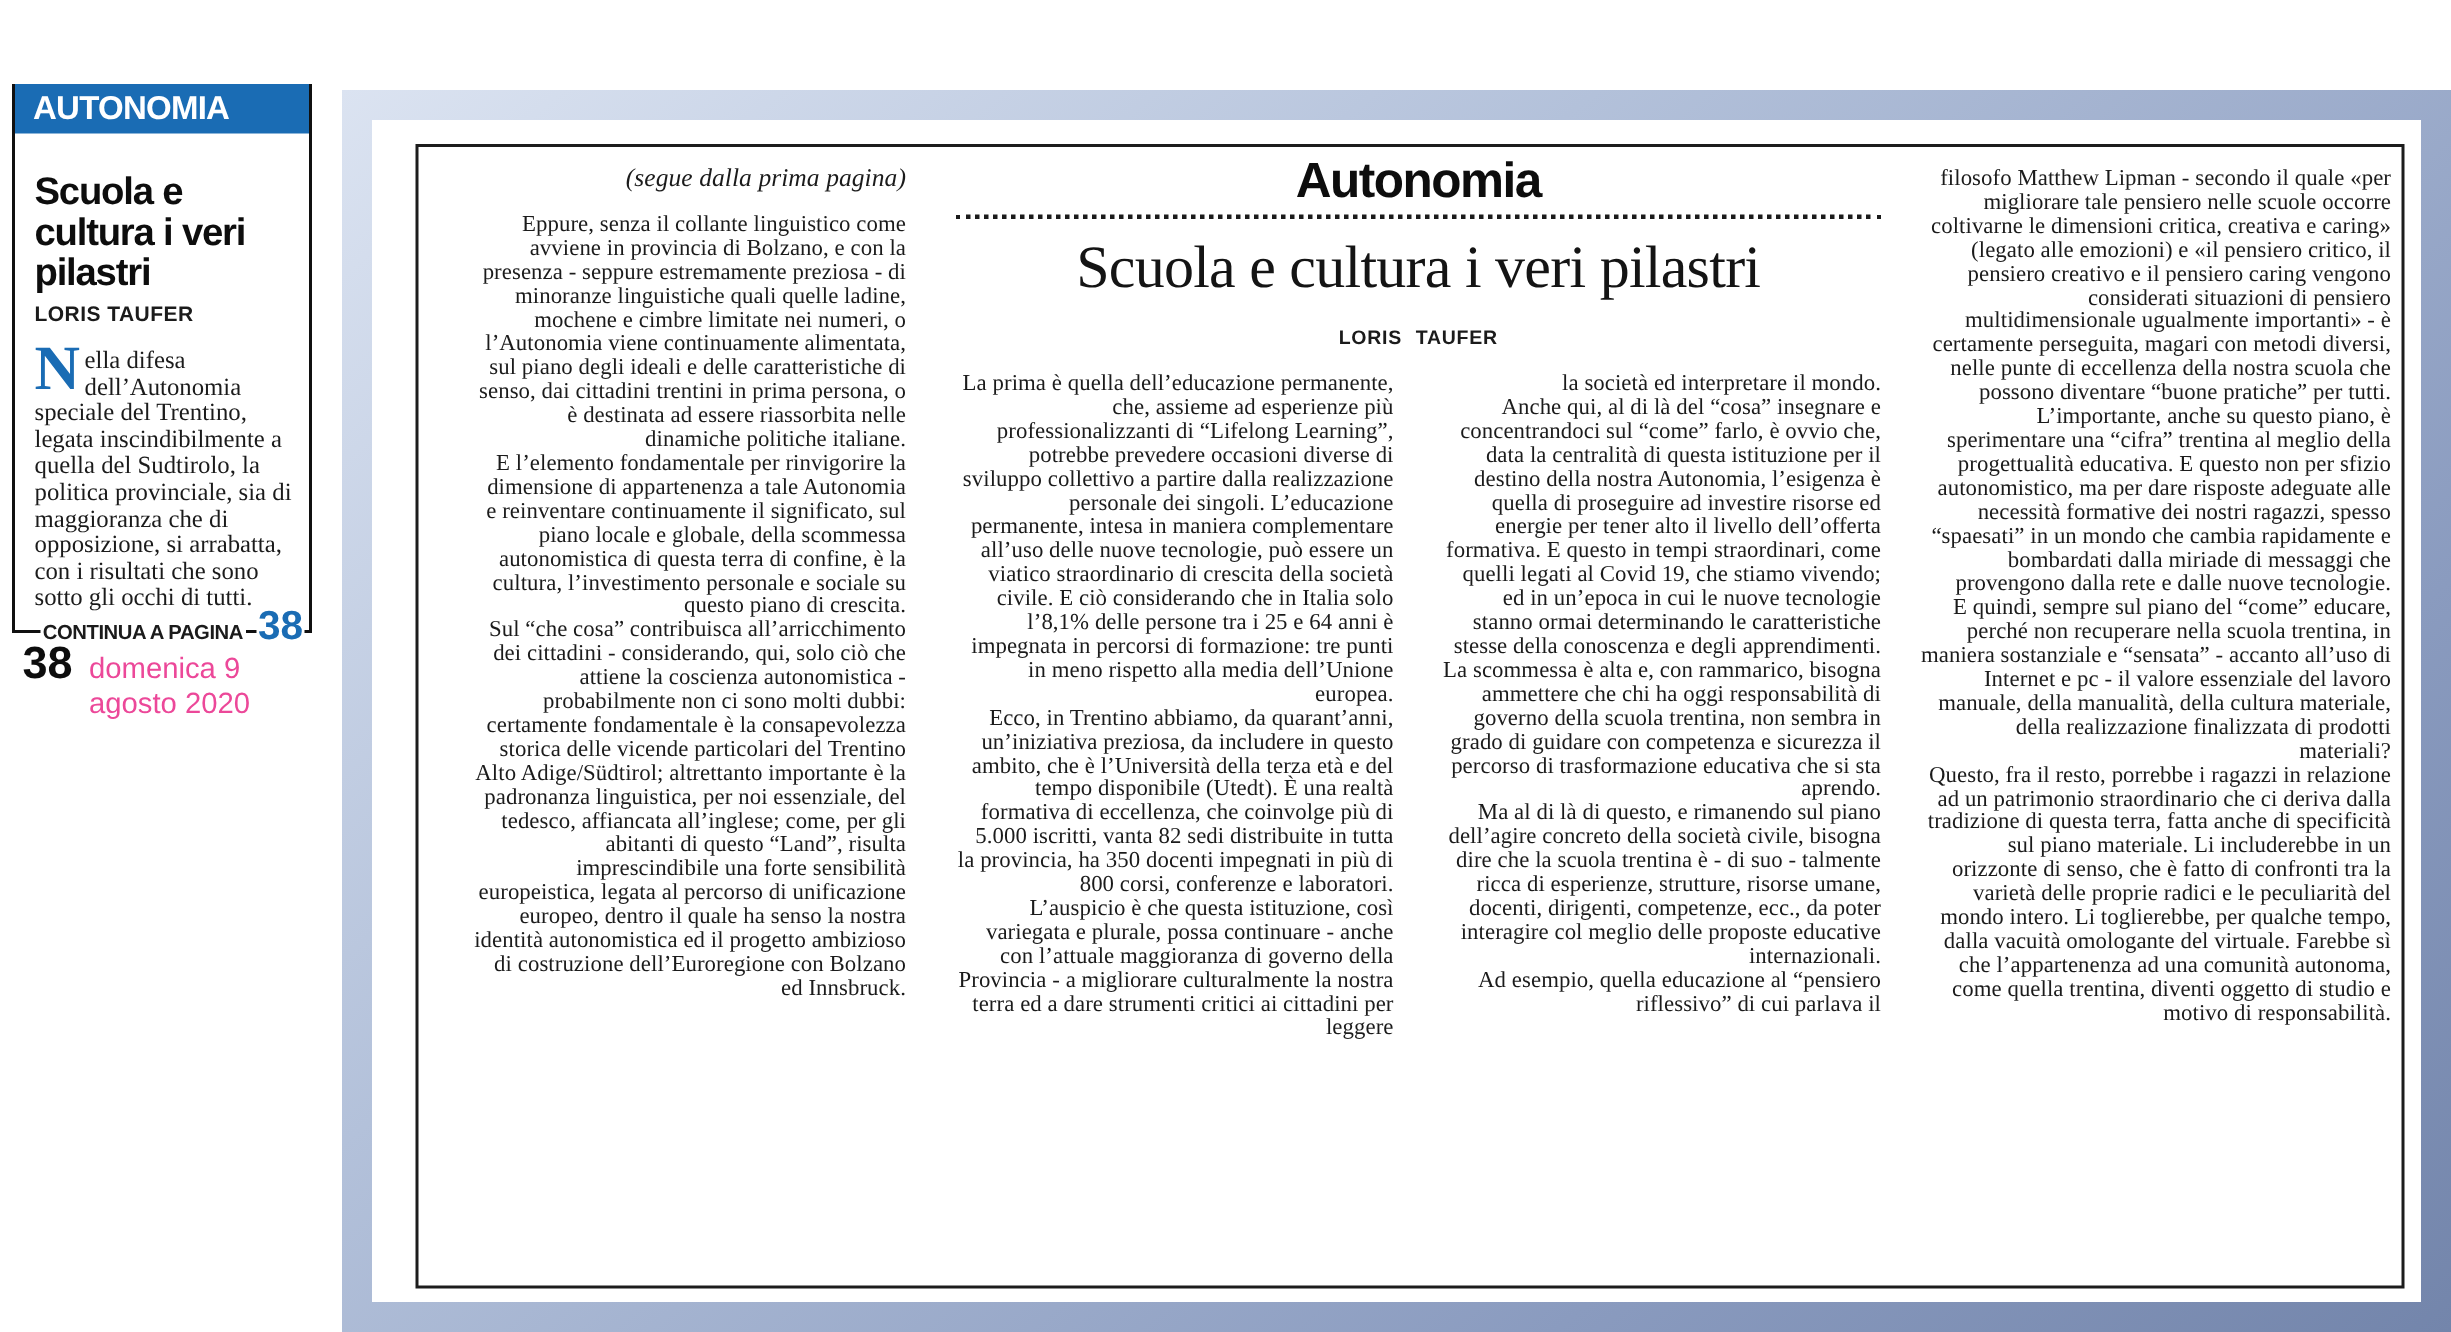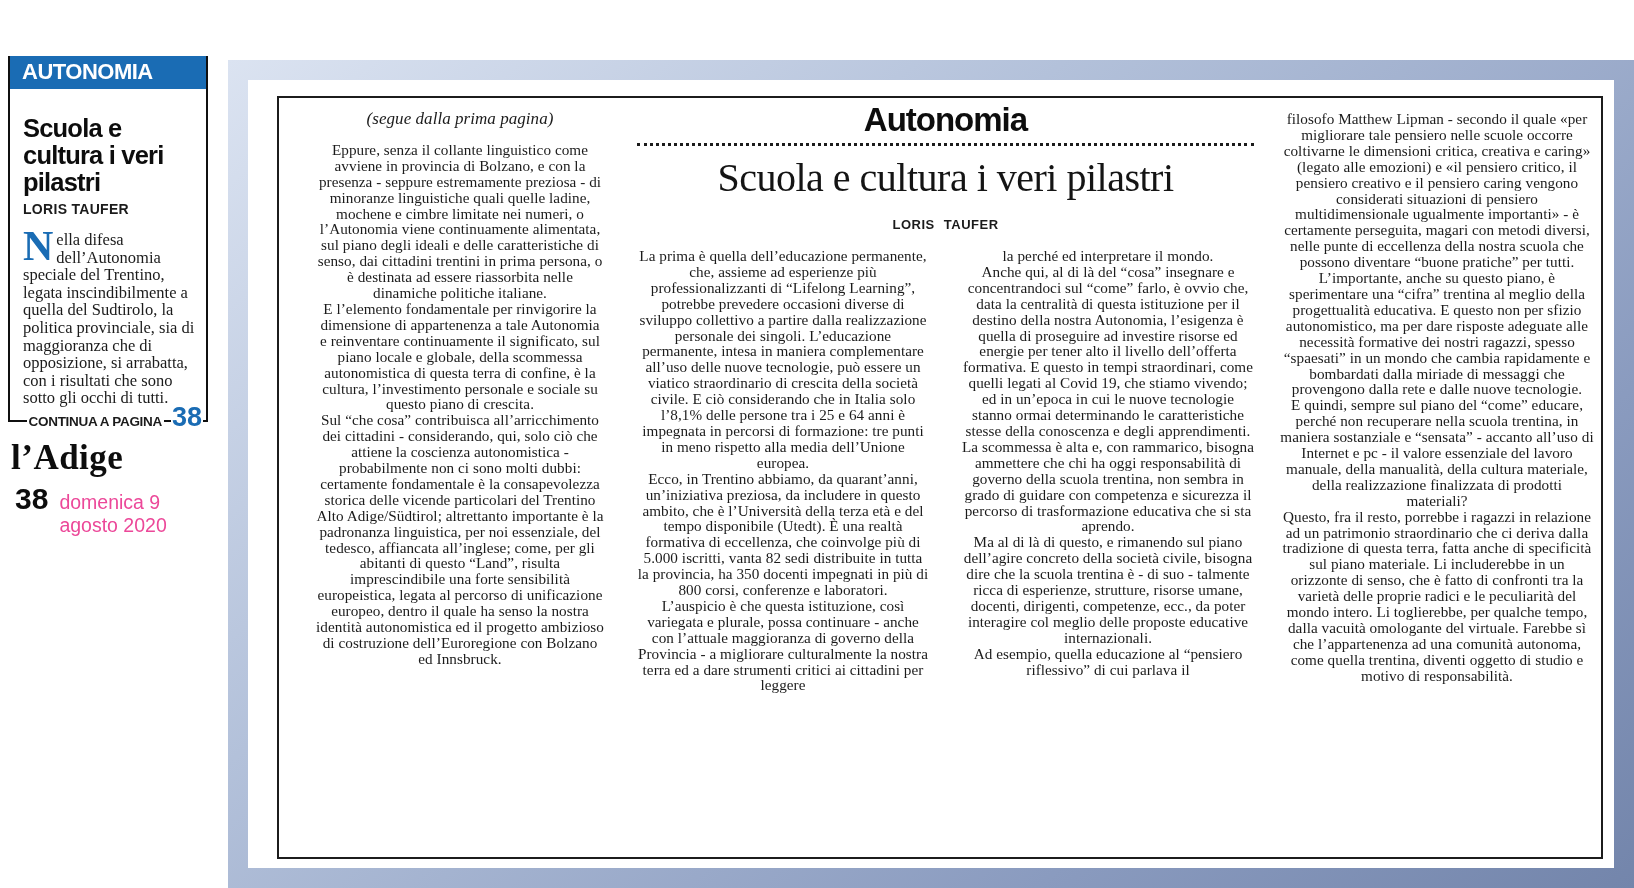--- a/index.html
+++ b/index.html
@@ -125,21 +125,21 @@
     width: 100%;
     height: 100%;
     background: #ffffff;
   }
 
   .colbody p { margin: 0; }
   .col, .colbody {
     font-size: 15.2px;
     line-height: 15.9px;
     letter-spacing: 0.05px;
-    text-align: center;
+    text-align: right;
   }
   .col1 { position: absolute; left: 37px;  top: 13px; width: 288px; }
   .col4 { position: absolute; left: 1001px; top: 13px; width: 314px; }
   .precede {
     font-style: italic;
     font-size: 17px;
     margin-bottom: 15px !important;
   }
 
   .center { position: absolute; left: 358px; top: 3px; width: 617px; }
@@ -188,21 +188,20 @@
         <span>AUTONOMIA</span>
       </div>
       <h2 class="sb-headline">Scuola e cultura i veri pilastri</h2>
       <div class="sb-byline">LORIS TAUFER</div>
       <p class="sb-teaser"><span class="dropcap">N</span><span>ella difesa dell’Autonomia speciale del Trentino, legata inscindibilmente a quella del Sudtirolo, la politica provinciale, sia di maggioranza che di opposizione, si arrabatta, con i risultati che sono sotto gli occhi di tutti.</span></p>
       <div class="continua">
         <span class="continua-label">CONTINUA A PAGINA</span>
         <span class="continua-num">38</span>
       </div>
     </div>
-    <div class="masthead">l’Adige</div>
     <div class="pageline">
       <span class="pagenum">38</span>
       <span class="pagedate">domenica 9 agosto 2020</span>
     </div>
   </aside>
 
   <section class="frame">
     <div class="frame-inner">
       <article class="article-box">
 
@@ -220,21 +219,21 @@
           <div class="dotted-rule"></div>
           <h1 class="art-title">Scuola e cultura i veri pilastri</h1>
           <div class="art-byline">LORIS TAUFER</div>
           <div class="center-cols">
             <div class="col colbody">
                 <p>La prima è quella dell’educazione permanente, che, assieme ad esperienze più professionalizzanti di “Lifelong Learning”, potrebbe prevedere occasioni diverse di sviluppo collettivo a partire dalla realizzazione personale dei singoli. L’educazione permanente, intesa in maniera complementare all’uso delle nuove tecnologie, può essere un viatico straordinario di crescita della società civile. E ciò considerando che in Italia solo l’8,1% delle persone tra i 25 e 64 anni è impegnata in percorsi di formazione: tre punti in meno rispetto alla media dell’Unione europea.</p>
                 <p>Ecco, in Trentino abbiamo, da quarant’anni, un’iniziativa preziosa, da includere in questo ambito, che è l’Università della terza età e del tempo disponibile (Utedt). È una realtà formativa di eccellenza, che coinvolge più di 5.000 iscritti, vanta 82 sedi distribuite in tutta la provincia, ha 350 docenti impegnati in più di 800 corsi, conferenze e laboratori.</p>
                 <p>L’auspicio è che questa istituzione, così variegata e plurale, possa continuare - anche con l’attuale maggioranza di governo della Provincia - a migliorare culturalmente la nostra terra ed a dare strumenti critici ai cittadini per leggere</p>
               </div>
             <div class="col colbody">
-                <p>la perché ed interpretare il mondo.</p>
+                <p>la società ed interpretare il mondo.</p>
                 <p>Anche qui, al di là del “cosa” insegnare e concentrandoci sul “come” farlo, è ovvio che, data la centralità di questa istituzione per il destino della nostra Autonomia, l’esigenza è quella di proseguire ad investire risorse ed energie per tener alto il livello dell’offerta formativa. E questo in tempi straordinari, come quelli legati al Covid 19, che stiamo vivendo; ed in un’epoca in cui le nuove tecnologie stanno ormai determinando le caratteristiche stesse della conoscenza e degli apprendimenti.</p>
                 <p>La scommessa è alta e, con rammarico, bisogna ammettere che chi ha oggi responsabilità di governo della scuola trentina, non sembra in grado di guidare con competenza e sicurezza il percorso di trasformazione educativa che si sta aprendo.</p>
                 <p>Ma al di là di questo, e rimanendo sul piano dell’agire concreto della società civile, bisogna dire che la scuola trentina è - di suo - talmente ricca di esperienze, strutture, risorse umane, docenti, dirigenti, competenze, ecc., da poter interagire col meglio delle proposte educative internazionali.</p>
                 <p>Ad esempio, quella educazione al “pensiero riflessivo” di cui parlava il</p>
               </div>
           </div>
         </div>
 
         <div class="col col4 colbody">
             <p>filosofo Matthew Lipman - secondo il quale «per migliorare tale pensiero nelle scuole occorre coltivarne le dimensioni critica, creativa e caring» (legato alle emozioni) e «il pensiero critico, il pensiero creativo e il pensiero caring vengono considerati situazioni di pensiero multidimensionale ugualmente importanti» - è certamente perseguita, magari con metodi diversi, nelle punte di eccellenza della nostra scuola che possono diventare “buone pratiche” per tutti.</p>

